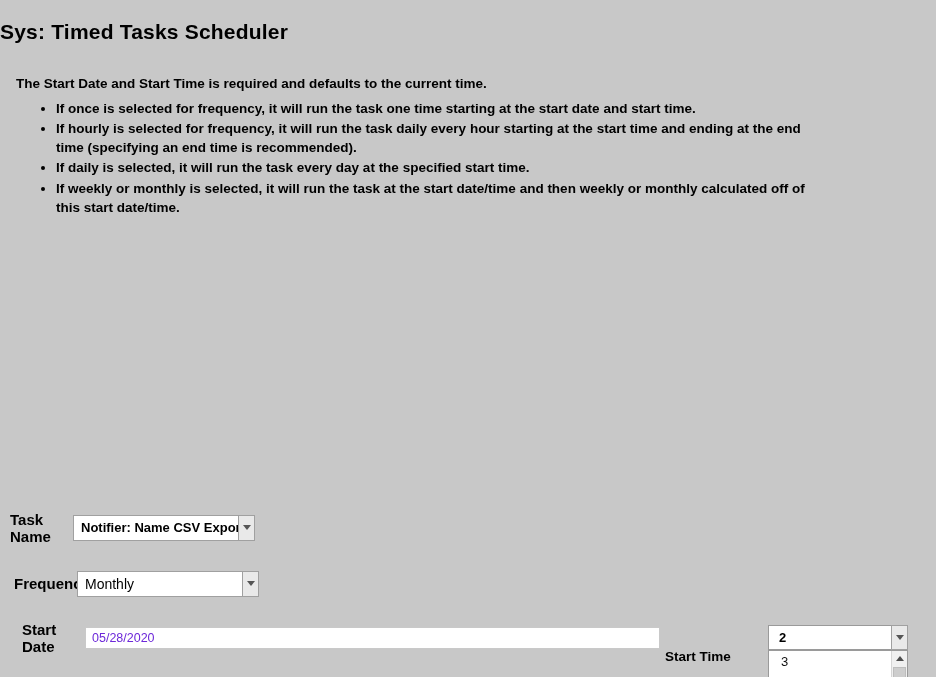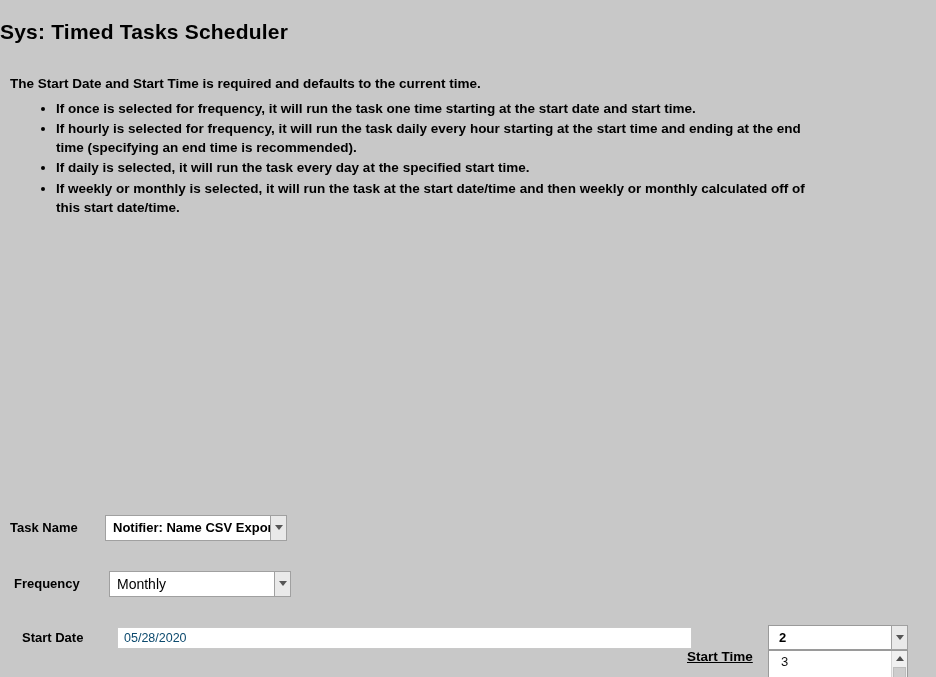--- a/index.html
+++ b/index.html
@@ -19,21 +19,21 @@
     text-align: left;
     font-size: 21px;
     font-weight: bold;
     margin: 12px 0 0 0;
     padding-top: 8px;
     letter-spacing: 0.2px;
   }
   .intro {
     font-size: 13.5px;
     font-weight: bold;
-    margin: 32px 0 0 10px;
+    margin: 32px 0 0 16px;
   }
   ul.notes {
     margin: 8px 0 0 0;
     padding-left: 56px;
     max-width: 770px;
   }
   ul.notes li {
     font-size: 13.5px;
     font-weight: bold;
     line-height: 1.42;
@@ -44,23 +44,23 @@
     margin-top: 34px;
   }
   .row {
     display: flex;
     align-items: center;
     position: relative;
     height: 30px;
     margin-bottom: 22px;
   }
   .label {
-    width: 105px;
+    width: 73px;
     padding-left: 10px;
-    font-size: 13px;
+    font-size: 15px;
     font-weight: bold;
     box-sizing: border-box;
   }
   
   .select-box {
     position: relative;
     width: 182px;
     height: 26px;
     background: #fff;
     border: 1px solid #a0a0a0;
@@ -97,30 +97,30 @@
   }
   .text-input {
     width: 575px;
     height: 22px;
     background: #fff;
     border: 1px solid #c9c9c9;
     box-sizing: border-box;
     font-size: 12.5px;
     font-family: "Liberation Sans", sans-serif;
     padding-left: 6px;
-    color: #0c4a6e;
+    color: #6d28d9;
     outline: none;
   }
   .start-date-row .text-input { width: 575px; }
   .time-label {
     position: absolute;
     font-size: 13.5px;
     font-weight: bold;
   }
-  .start-time-label { left: 687px; top: 398px; text-decoration: underline; }
+  .start-time-label { left: 665px; top: 398px; }
 
   .time-select-header {
     position: absolute;
     left: 768px;
     top: 374px;
     width: 140px;
     height: 25px;
     background: #fff;
     border: 1px solid #9a9a9a;
     box-sizing: border-box;

